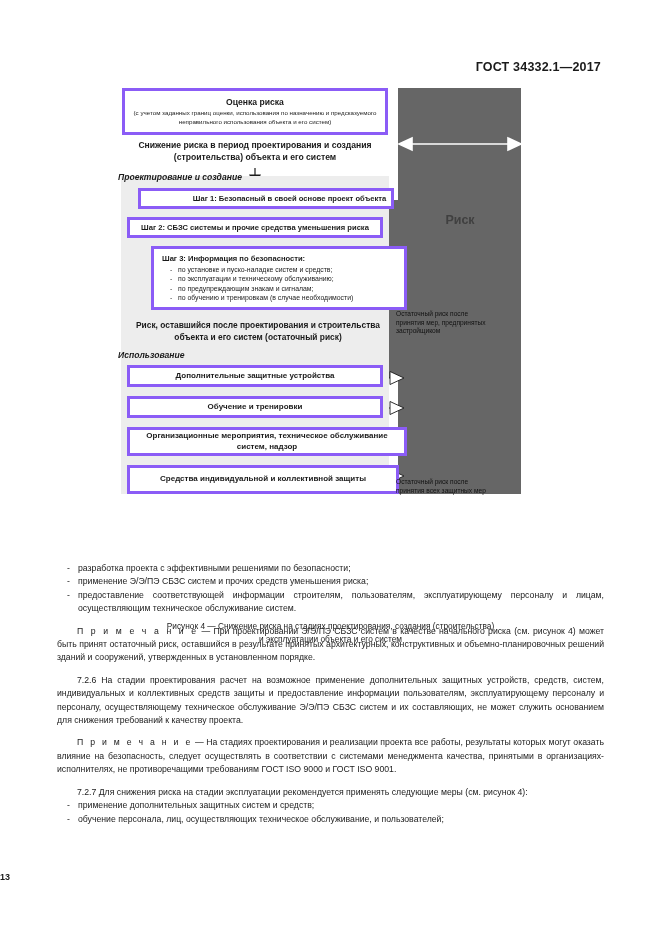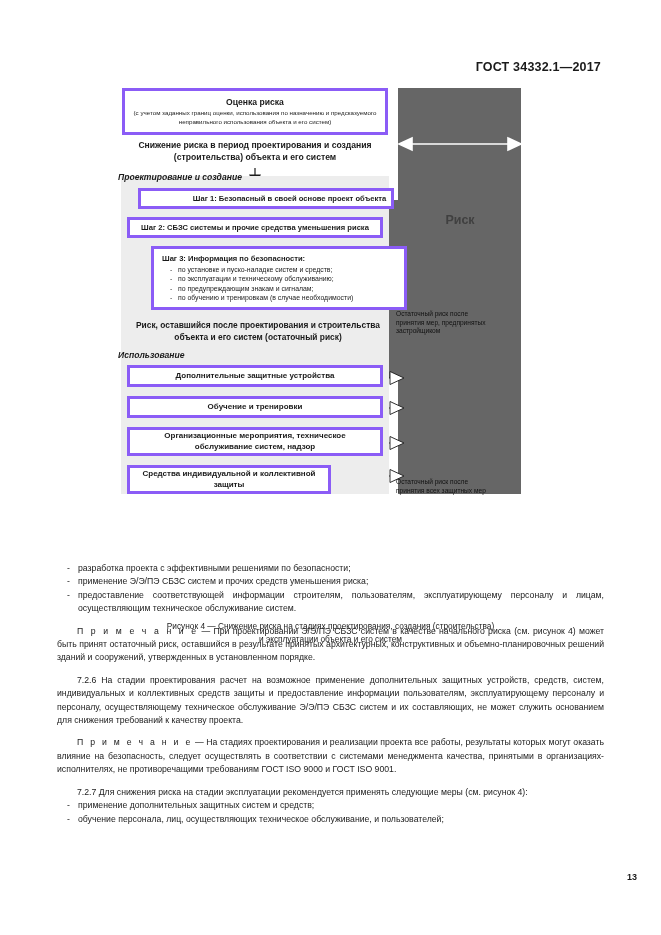--- a/index.html
+++ b/index.html
@@ -62,22 +62,22 @@
   .step3-list li{font-size:6.9px;line-height:9.4px;padding-left:16px;position:relative;}
   .step3-list li:before{content:"-";position:absolute;left:8px;}
 
   .mid-text{
     position:absolute;left:118px;top:232px;width:280px;text-align:center;
     font-size:8.4px;font-weight:bold;line-height:11.5px;
   }
 
   .box-u1{left:127px;top:277px;width:256px;height:22px;}
   .box-u2{left:127px;top:308px;width:256px;height:22px;}
-  .box-u3{left:127px;top:339px;width:256px;height:29px;}
-  .box-u4{left:127px;top:377px;width:204px;height:29px;}
+  .box-u3{left:127px;top:339px;width:280px;height:29px;}
+  .box-u4{left:127px;top:377px;width:272px;height:29px;}
   .u-text{font-size:8px;font-weight:bold;line-height:10.5px;padding:0 6px;}
 
   .note-right{
     position:absolute;font-size:6.6px;line-height:8.6px;color:#111;
   }
   .note-r1{left:396px;top:222px;width:92px;}
   .note-r2{left:396px;top:390px;width:100px;}
 
   
   .caption{
@@ -91,22 +91,22 @@
     font-size:8.7px;line-height:13.4px;text-align:justify;
     padding-left:21px;position:relative;
   }
   .bullet:before{content:"-";position:absolute;left:10px;}
   .para{font-size:8.7px;line-height:13.4px;text-align:justify;}
   .para.indent{text-indent:20px;}
   .gap{height:9px;}
   .note-word{letter-spacing:2.2px;}
 
   .page-num{
-    position:absolute;left:0;top:872px;width:601px;text-align:right;
-    font-size:9px;font-weight:bold;margin-left:36px;
+    position:absolute;left:0;top:872px;width:601px;text-align:left;
+    font-size:9px;font-weight:bold;
   }
 </style>
 </head>
 <body>
 
 <div class="page">
 
   <div class="doc-header">ГОСТ 34332.1—2017</div>
 
   <div class="figure">

